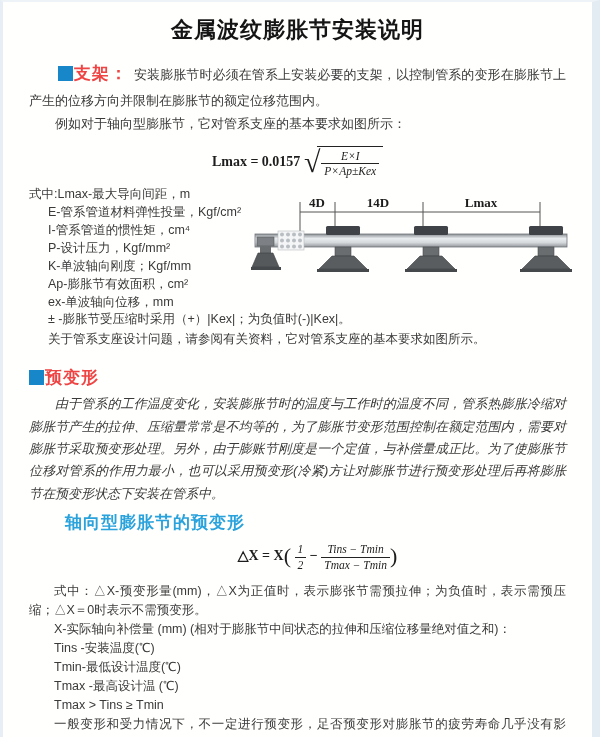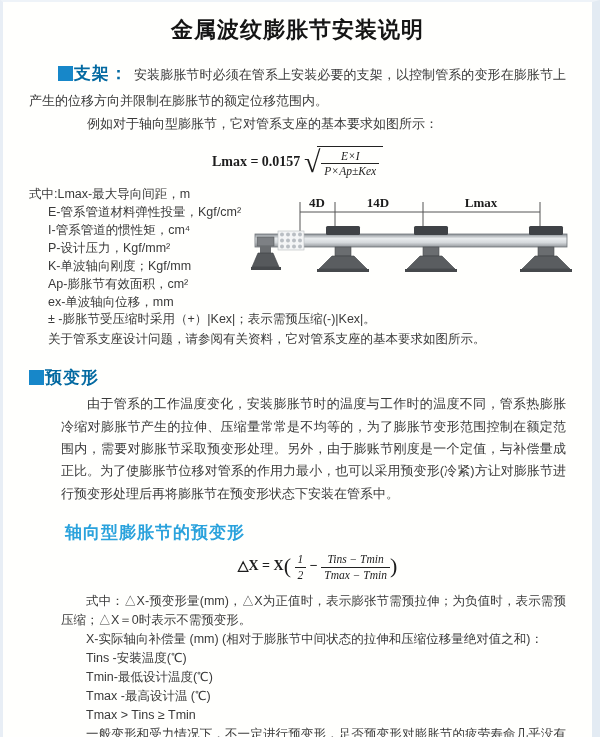--- a/index.html
+++ b/index.html
@@ -28,32 +28,32 @@
     letter-spacing:1px;
     padding-top:13px;
   }
 
   .para {
     font-size:13px;
     line-height:1.78;
     text-align:justify;
     color:#3a3a3a;
   }
-  .para.indent { text-indent:2em;margin-left:32px; }
+  .para.indent { text-indent:2em; }
 
   .first-para { margin-top:14px; }
   .sec-square {
     display:inline-block;
     width:15px; height:15px;
     background:#1787c9;
     vertical-align:-2px;
     margin-right:1px;
   }
   .sec-title {
-    color:#0369a1;
+    color:#ef4444;
     font-weight:bold;
     font-size:17px;
     letter-spacing:1px;
     margin-right:6px;
   }
   .section-head { margin-top:14px; }
 
   
   .formula {
     font-family:"Liberation Serif", serif;
@@ -107,21 +107,21 @@
     left:248px; top:188px;
     width:330px; height:100px;
   }
 
   .subhead {
     color:#2aa2dc;
     font-weight:bold;
     font-size:17px;
     letter-spacing:1px;
   }
-  .subhead-axial { margin:16px 0 0 36px; }
+  .subhead-axial { margin:6px 0 0 36px; }
 
   .axial-lines { margin-top:4px; }
   .axial-lines .para { font-size:12.5px; line-height:1.52; }
 </style>
 </head>
 <body>
 
 <div class="page">
 
   <h1 class="doc-title">金属波纹膨胀节安装说明</h1>
@@ -138,21 +138,21 @@
     </div>
 
     <div class="def-list">
       <p class="def-line">式中:Lmax-最大导向间距，m</p>
       <p class="def-line sub">E-管系管道材料弹性投量，Kgf/cm²</p>
       <p class="def-line sub">I-管系管道的惯性矩，cm⁴</p>
       <p class="def-line sub">P-设计压力，Kgf/mm²</p>
       <p class="def-line sub">K-单波轴向刚度；Kgf/mm</p>
       <p class="def-line sub">Ap-膨胀节有效面积，cm²</p>
       <p class="def-line sub">ex-单波轴向位移，mm</p>
-      <p class="def-line sub">± -膨胀节受压缩时采用（+）|Kex|；表示需预压缩(-)|Kex|。</p>
+      <p class="def-line sub">± -膨胀节受压缩时采用（+）|Kex|；为负值时(-)|Kex|。</p>
       <p class="def-line sub note-line">关于管系支座设计问题，请参阅有关资料，它对管系支座的基本要求如图所示。</p>
     </div>
 
     <svg class="diagram" viewBox="0 0 330 100">
       <defs>
         <linearGradient id="pipeGrad" x1="0" y1="0" x2="0" y2="1">
           <stop offset="0" stop-color="#8a8f94"></stop>
           <stop offset="0.35" stop-color="#e9ecee"></stop>
           <stop offset="0.65" stop-color="#d6dadd"></stop>
           <stop offset="1" stop-color="#95999d"></stop>
@@ -214,21 +214,21 @@
       <g>
         <rect x="278" y="36" width="34" height="9" rx="1.5" fill="#3f4246"></rect>
         <rect x="287" y="57" width="16" height="9" fill="#6a6d70" stroke="#4b4e51" stroke-width="0.6"></rect>
         <polygon points="271,79 319,79 306,66 284,66" fill="#5a5d60" stroke="#3e4144" stroke-width="0.6"></polygon>
         <rect x="269" y="79" width="52" height="3" fill="#46494c"></rect>
       </g>
     </svg>
 
     <p class="para section-head"><span class="sec-square"></span><span class="sec-title">预变形</span></p>
 
-    <p class="para indent" style="line-height:1.72;">由于管系的工作温度变化，安装膨胀节时的温度与工作时的温度不同，管系热膨胀冷缩对膨胀节产生的拉伸、压缩量常常是不均等的，为了膨胀节变形范围控制在额定范围内，需要对膨胀节采取预变形处理。另外，由于膨账节刚度是一个定值，与补偿量成正比。为了使膨胀节位移对管系的作用力最小，也可以采用预变形(冷紧)方让对膨胀节进行预变形处理后再将膨胀节在预变形状态下安装在管系中。</p>
+    <p class="para indent" style="line-height:1.72;font-style:italic;">由于管系的工作温度变化，安装膨胀节时的温度与工作时的温度不同，管系热膨胀冷缩对膨胀节产生的拉伸、压缩量常常是不均等的，为了膨胀节变形范围控制在额定范围内，需要对膨胀节采取预变形处理。另外，由于膨账节刚度是一个定值，与补偿量成正比。为了使膨胀节位移对管系的作用力最小，也可以采用预变形(冷紧)方让对膨胀节进行预变形处理后再将膨胀节在预变形状态下安装在管系中。</p>
 
     <h2 class="subhead subhead-axial">轴向型膨胀节的预变形</h2>
 
     <div class="formula formula-dx">
       <span>△X = X</span><span class="big-paren">(</span>
       <span class="frac"><span class="fnum">1</span><span class="fden">2</span></span>
       <span>−</span>
       <span class="frac"><span class="fnum">Tins − Tmin</span><span class="fden">Tmax − Tmin</span></span><span class="big-paren">)</span>
     </div>
 

